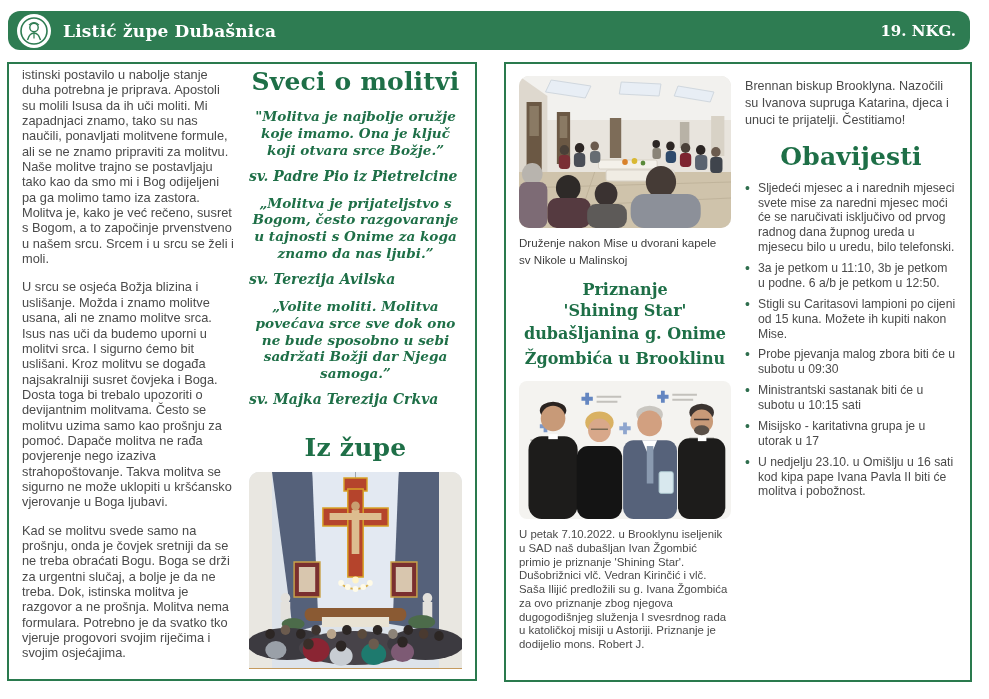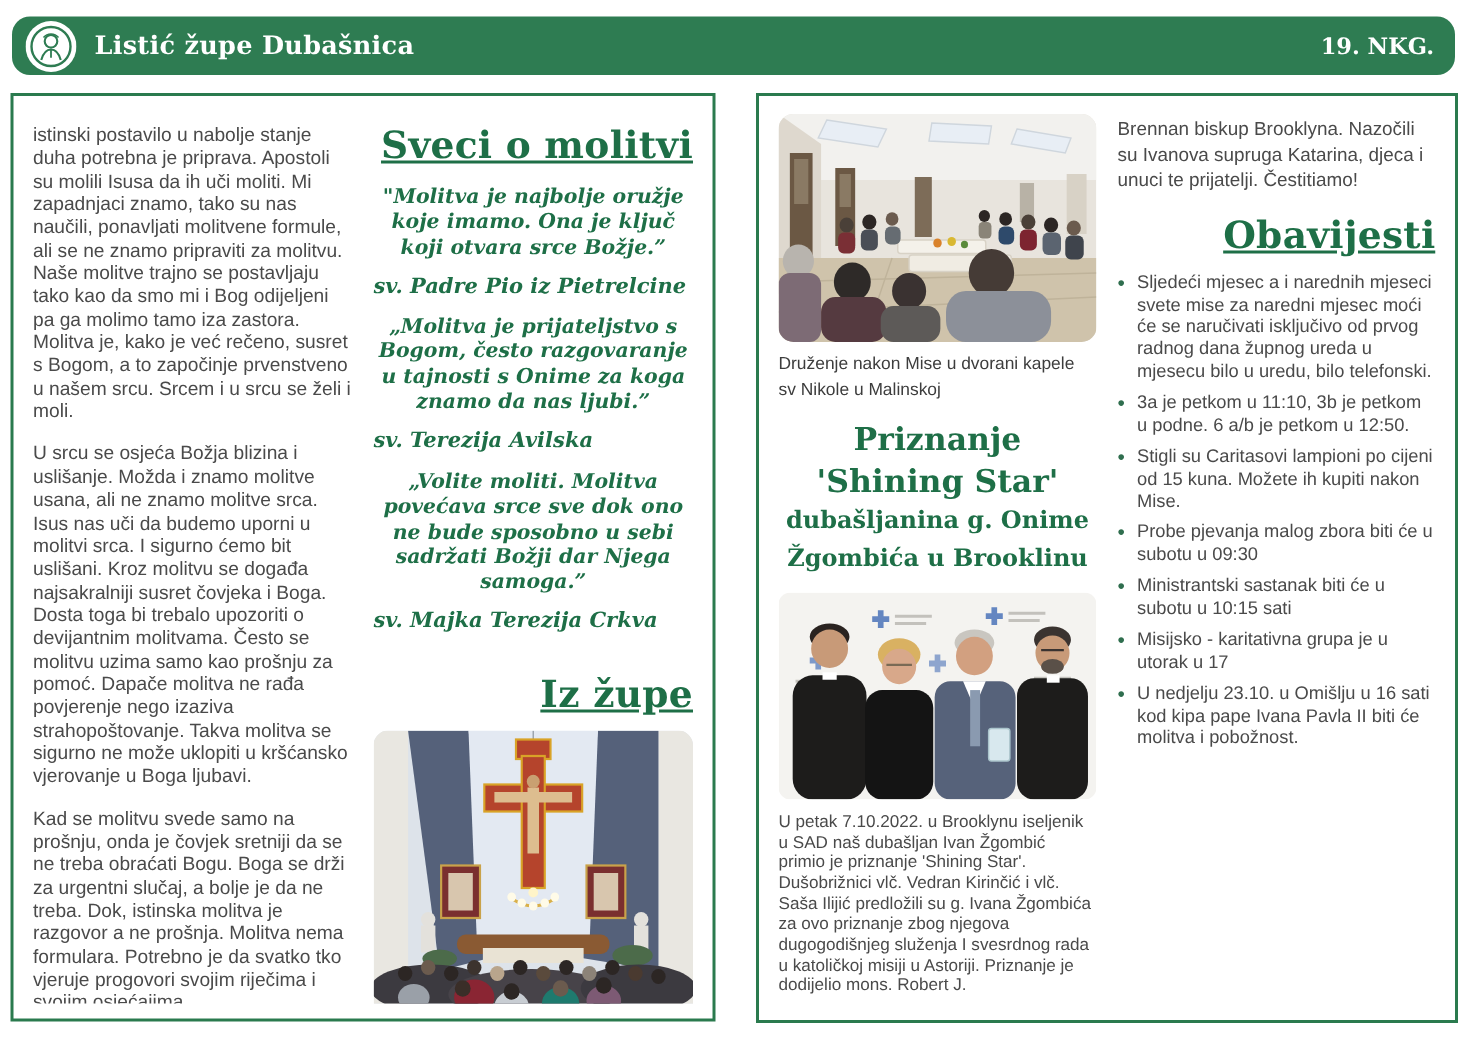--- a/index.html
+++ b/index.html
@@ -27,32 +27,32 @@
   }
   .masthead-issue{
     font-family:"DejaVu Serif",serif;font-weight:bold;font-size:15px;
     color:#ffffff;margin-left:auto;margin-right:14px;
   }
   
   .page{
     position:absolute;background:#fff;border:2px solid var(--border-green);
     overflow:hidden;
   }
-  .page-left{left:7px;top:62px;width:470px;height:619px;padding:18px 13px 10px;}
+  .page-left{left:7px;top:62px;width:470px;height:619px;padding:3px 13px 10px;}
   .page-right{left:504px;top:62px;width:468px;height:620px;padding:12px 13px 10px;}
   .cols{display:flex;gap:14px;height:100%;}
   .col{flex:1;min-width:0;overflow:hidden;}
 
   
   .article p{margin:0 0 13px;font-size:12.8px;line-height:1.2;}
 
   
   .section-title{
     font-family:"DejaVu Serif",serif;font-weight:bold;color:var(--heading);
-    font-size:25px;text-align:right;margin:0 0 12px;letter-spacing:.2px;text-decoration:underline;
+    font-size:25px;text-align:center;margin:0 0 12px;letter-spacing:.2px;
   }
   .quote{
     font-family:"DejaVu Serif",serif;font-style:italic;font-weight:bold;
     color:var(--heading);font-size:13.6px;line-height:1.24;text-align:center;
     margin:0 0 9px;
   }
   .quote-author{
     font-family:"DejaVu Serif",serif;font-style:italic;font-weight:bold;
     color:var(--heading);font-size:14px;margin:0 0 11px;
   }
@@ -61,21 +61,21 @@
   .photo{display:block;width:100%;border-radius:10px;overflow:hidden;line-height:0;}
   .photo svg{display:block;width:100%;height:100%;}
   .photo-church{height:220px;}
   .photo-hall{height:152px;}
   .photo-award{height:138px;border-radius:8px;}
   .caption-left{font-size:11.6px;line-height:1.45;color:#3d3d3d;margin:7px 0 10px;}
 
   
   .award-title{text-align:center;font-family:"DejaVu Serif",serif;font-weight:bold;
     color:var(--heading);margin:2px 0 10px;}
-  .award-title .big{font-size:21px;line-height:1.35;}
+  .award-title .big{font-size:16px;line-height:1.35;}
   .award-title .small{font-size:16px;line-height:1.55;}
   .award-body{font-size:11.4px;line-height:1.2;margin-top:9px;}
 
   
   .cont-text{font-size:12.6px;line-height:1.34;margin:2px 0 13px;}
   .announce-title{margin:0 0 10px;}
   ul.announcements{list-style:none;margin:0;padding:0;}
   ul.announcements li{
     position:relative;padding-left:13px;font-size:12.2px;line-height:1.22;
     margin-bottom:6px;

